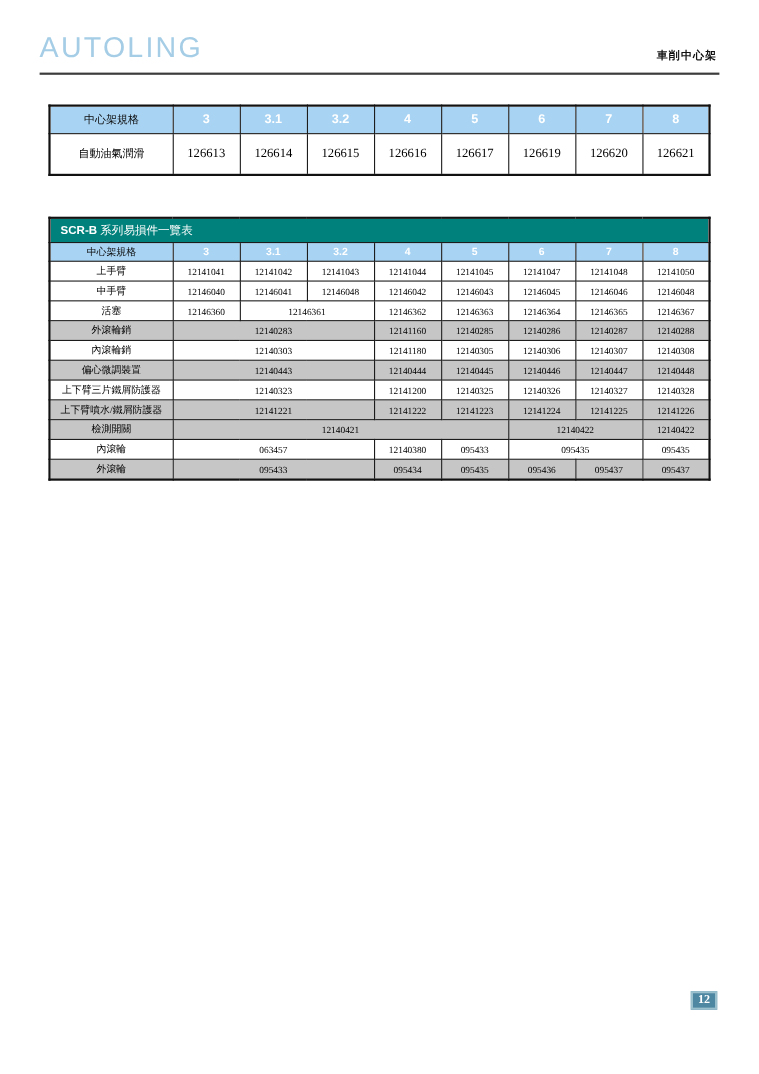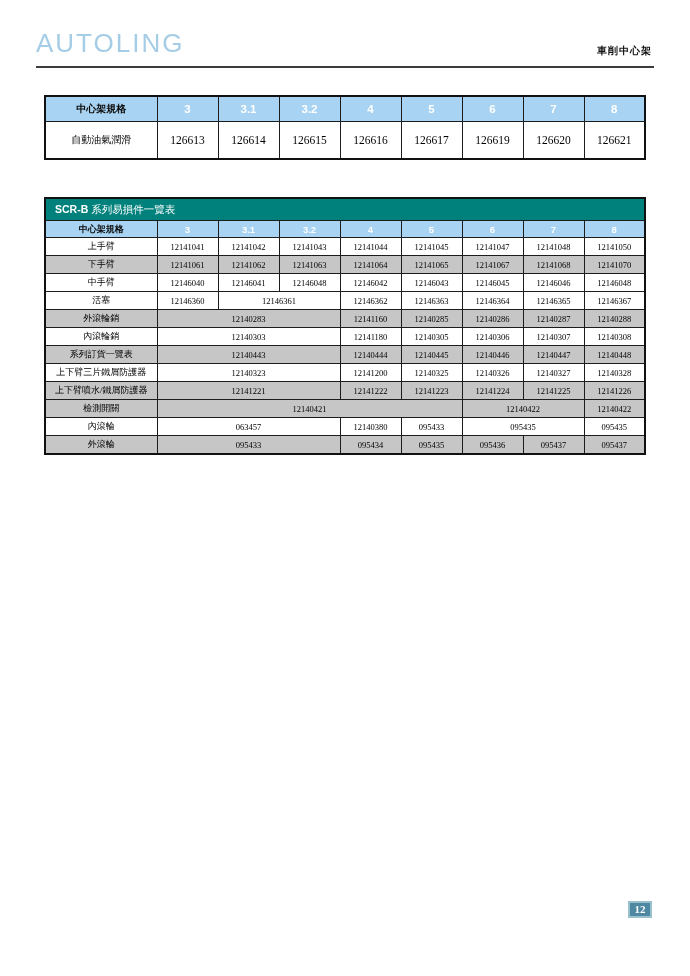--- a/index.html
+++ b/index.html
@@ -31,21 +31,21 @@
   .title-row td{
     background:var(--teal);color:#ffffff;text-align:left;padding-left:9px;
     font-family:"Liberation Sans","DejaVu Sans",sans-serif;
   }
   #order-section .title-row td{height:20px;font-size:10.5px;}
   #parts-section .title-row td{height:21px;font-size:10.5px;margin-top:28px;}
   .title-prefix{font-weight:bold;}
   .title-rest{font-weight:normal;}
 
   .head-row td{background:var(--hdr-blue);}
-  .head-row .lbl{color:#0a0a0a;font-weight:bold;margin-top:28px;}
+  .head-row .lbl{color:#0a0a0a;font-weight:normal;margin-top:28px;}
   .head-row .num{
     color:#ffffff;font-weight:bold;
     font-family:"Liberation Sans","DejaVu Sans",sans-serif;
   }
   #order-section .head-row td{height:24px;}
   #order-section .head-row .lbl{font-size:10px;}
   #order-section .head-row .num{font-size:11.5px;}
   #parts-section .head-row td{height:16px;}
   #parts-section .head-row .lbl{font-size:9px;}
   #parts-section .head-row .num{font-size:9.5px;}
@@ -132,31 +132,20 @@
           <td class="lbl">上手臂</td>
           <td class="val">12141041</td>
           <td class="val">12141042</td>
           <td class="val">12141043</td>
           <td class="val">12141044</td>
           <td class="val">12141045</td>
           <td class="val">12141047</td>
           <td class="val">12141048</td>
           <td class="val">12141050</td>
         </tr>
-        <tr class="shade">
-          <td class="lbl">下手臂</td>
-          <td class="val">12141061</td>
-          <td class="val">12141062</td>
-          <td class="val">12141063</td>
-          <td class="val">12141064</td>
-          <td class="val">12141065</td>
-          <td class="val">12141067</td>
-          <td class="val">12141068</td>
-          <td class="val">12141070</td>
-        </tr>
         <tr>
           <td class="lbl">中手臂</td>
           <td class="val">12146040</td>
           <td class="val">12146041</td>
           <td class="val">12146048</td>
           <td class="val">12146042</td>
           <td class="val">12146043</td>
           <td class="val">12146045</td>
           <td class="val">12146046</td>
           <td class="val">12146048</td>
@@ -183,21 +172,21 @@
         <tr>
           <td class="lbl">內滾輪銷</td>
           <td class="val" colspan="3">12140303</td>
           <td class="val">12141180</td>
           <td class="val">12140305</td>
           <td class="val">12140306</td>
           <td class="val">12140307</td>
           <td class="val">12140308</td>
         </tr>
         <tr class="shade">
-          <td class="lbl">系列訂貨一覽表</td>
+          <td class="lbl">偏心微調裝置</td>
           <td class="val" colspan="3">12140443</td>
           <td class="val">12140444</td>
           <td class="val">12140445</td>
           <td class="val">12140446</td>
           <td class="val">12140447</td>
           <td class="val">12140448</td>
         </tr>
         <tr>
           <td class="lbl">上下臂三片鐵屑防護器</td>
           <td class="val" colspan="3">12140323</td>

